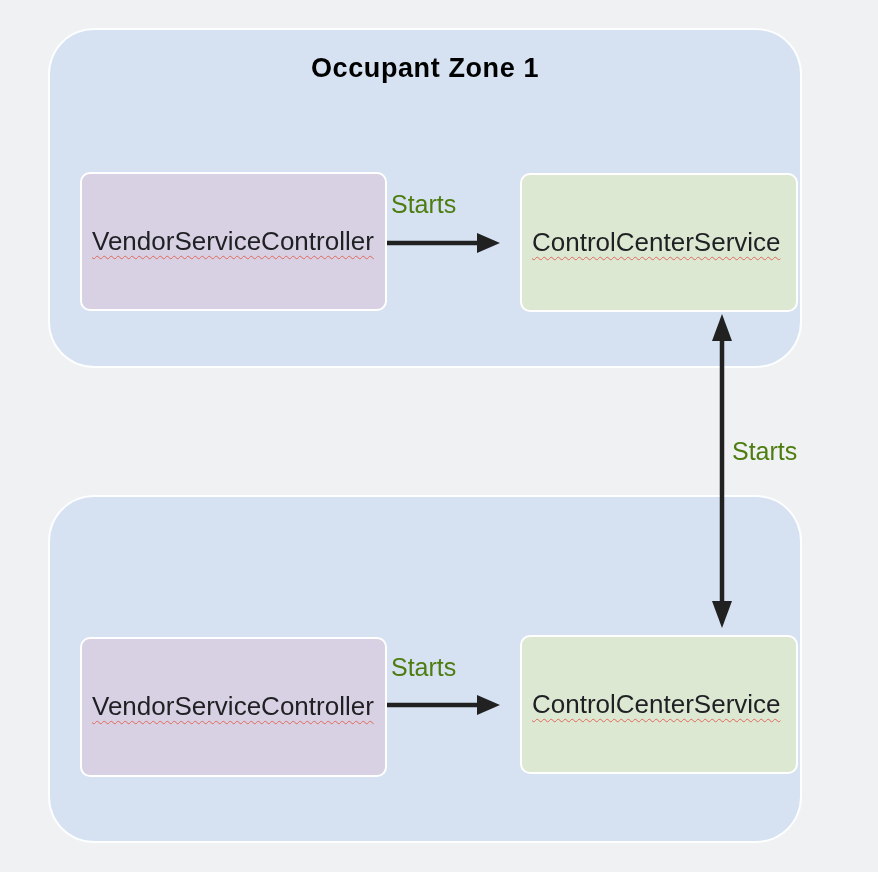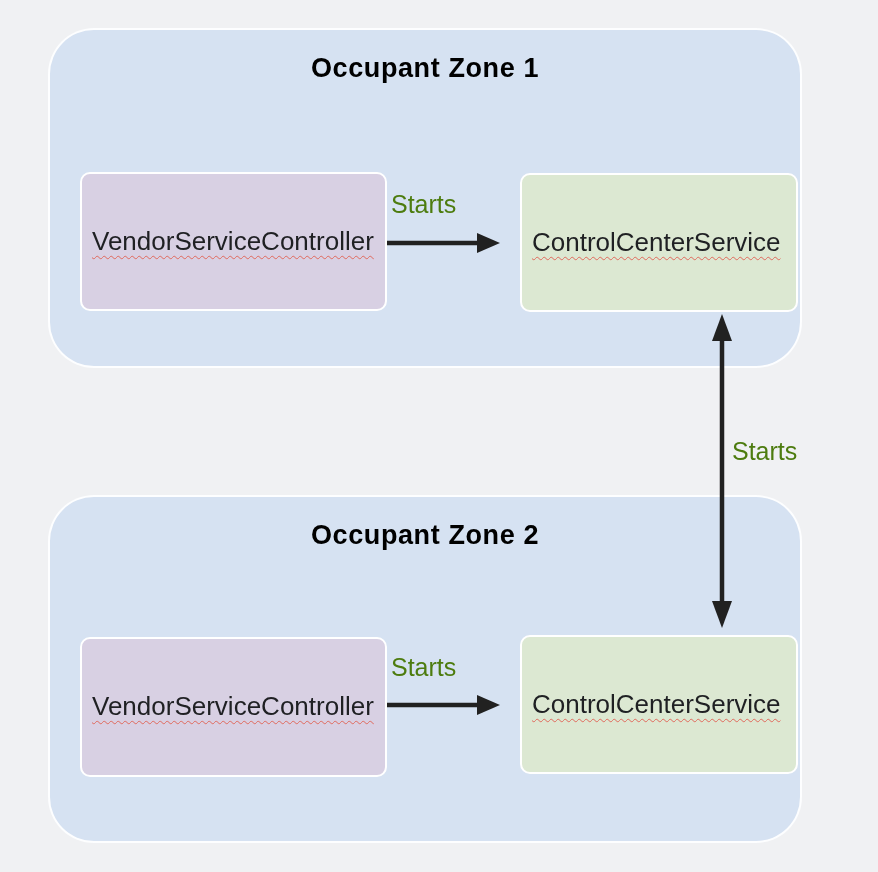--- a/index.html
+++ b/index.html
@@ -94,21 +94,20 @@
     <h2 class="zone-title">Occupant Zone 1</h2>
     <div class="node vendor">
       <span class="spell">VendorServiceController</span>
     </div>
     <div class="node control">
       <span class="spell">ControlCenterService</span>
     </div>
   </section>
 
   <section class="zone zone-2">
-    <h2 class="zone-title">Occupant Zone 2</h2>
     <div class="node vendor">
       <span class="spell">VendorServiceController</span>
     </div>
     <div class="node control">
       <span class="spell">ControlCenterService</span>
     </div>
   </section>
 
   <div class="edge-label starts-1">Starts</div>
   <div class="edge-label starts-2">Starts</div>

